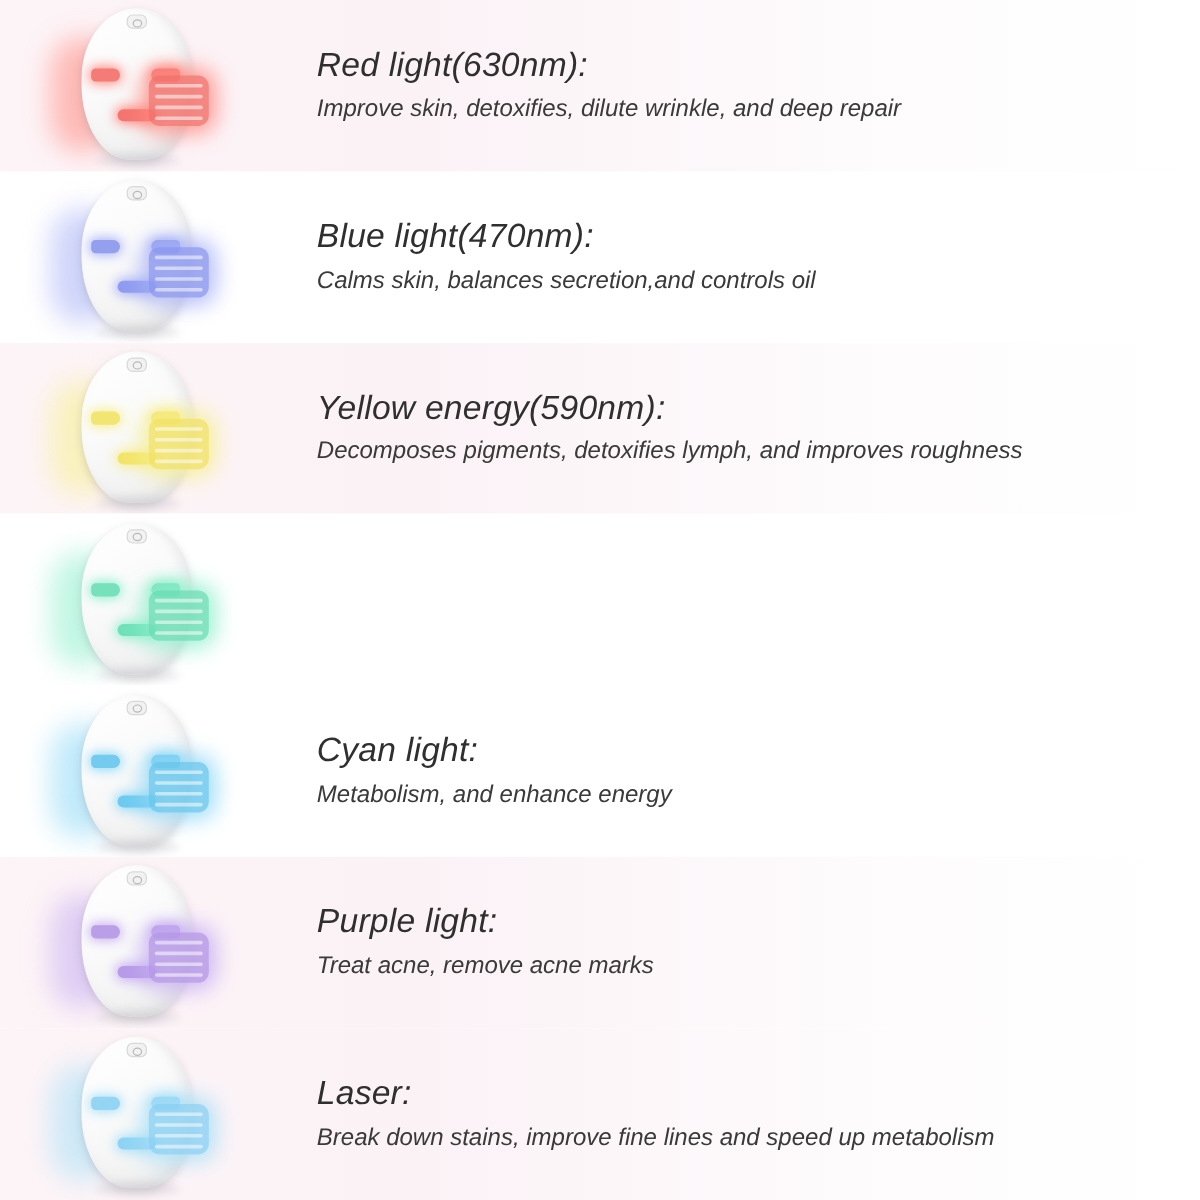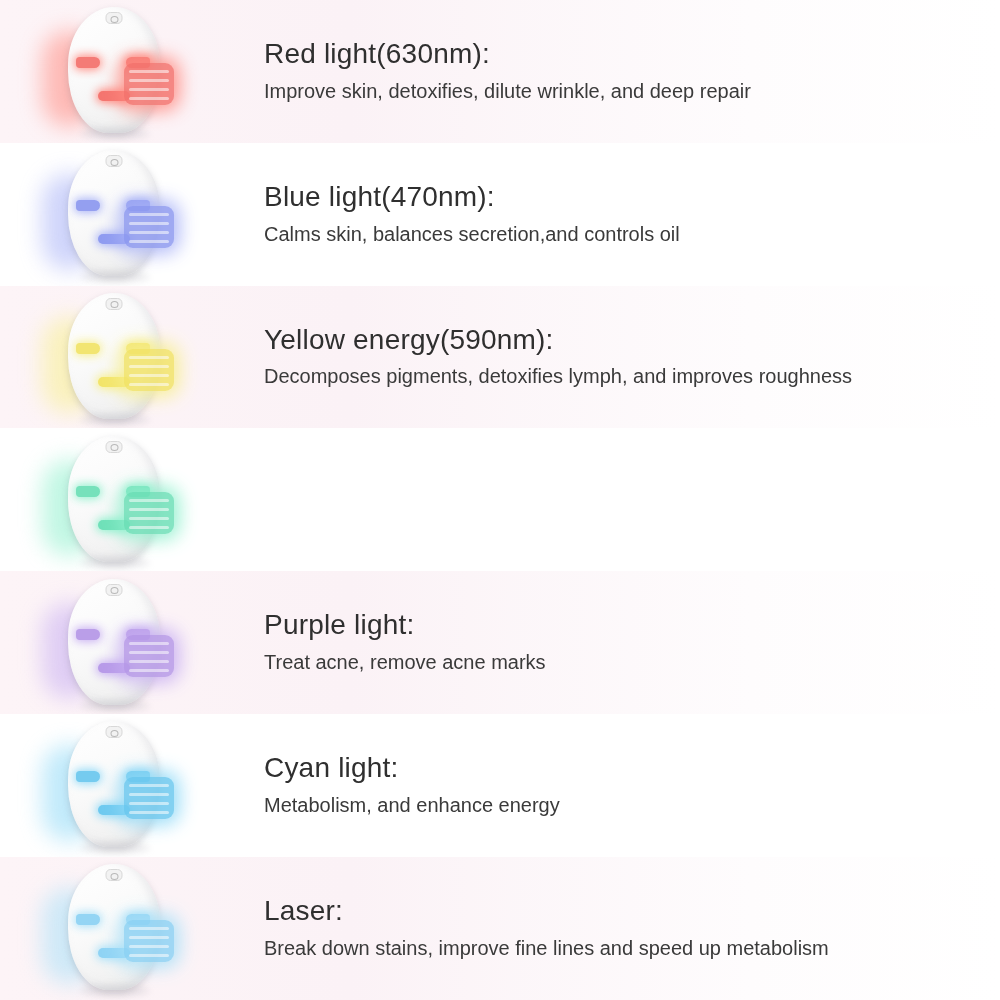--- a/index.html
+++ b/index.html
@@ -132,20 +132,21 @@
     height: 3px;
     border-radius: 2px;
     background: rgba(255,255,255,0.55);
   }
 
   
   .text-block {
     flex: 1 1 auto;
     padding-left: 78px;
     padding-right: 42px;
+    font-style: italic;
   }
   .title {
     font-size: 28px;
     font-weight: 400;
     color: #2f2f2f;
     letter-spacing: 0.2px;
     margin: 0 0 9px 0;
     line-height: 1.1;
   }
   .desc {
@@ -234,20 +235,41 @@
         <div class="mouth" style="background: rgb(111, 224, 184); box-shadow: rgb(143, 240, 205) 0px 0px 10px 2px;"></div>
       </div>
       <div class="side-panel" style="background: rgb(111, 224, 184); box-shadow: rgb(143, 240, 205) 0px 0px 18px 6px;">
         <div class="bar" style="top:7px"></div>
         <div class="bar" style="top:16px"></div>
         <div class="bar" style="top:25px"></div>
         <div class="bar" style="top:34px"></div>
       </div>
     </div>
   </div>
+    <div class="row plain">
+    <div class="mask-wrap">
+      <div class="glow" style="background: rgb(143, 217, 247);"></div>
+      <div class="mask">
+        <div class="top-btn"></div>
+        <div class="eye left" style="background: rgb(110, 201, 239); box-shadow: rgb(143, 217, 247) 0px 0px 10px 2px;"></div>
+        <div class="eye right" style="background: rgb(110, 201, 239); box-shadow: rgb(143, 217, 247) 0px 0px 10px 2px;"></div>
+        <div class="mouth" style="background: rgb(110, 201, 239); box-shadow: rgb(143, 217, 247) 0px 0px 10px 2px;"></div>
+      </div>
+      <div class="side-panel" style="background: rgb(110, 201, 239); box-shadow: rgb(143, 217, 247) 0px 0px 18px 6px;">
+        <div class="bar" style="top:7px"></div>
+        <div class="bar" style="top:16px"></div>
+        <div class="bar" style="top:25px"></div>
+        <div class="bar" style="top:34px"></div>
+      </div>
+    </div>
+    <div class="text-block">
+      <p class="title">Cyan light:</p>
+      <p class="desc">Metabolism, and enhance energy</p>
+    </div>
+  </div>
     <div class="row tint">
     <div class="mask-wrap">
       <div class="glow" style="background: rgb(199, 174, 242);"></div>
       <div class="mask">
         <div class="top-btn"></div>
         <div class="eye left" style="background: rgb(183, 154, 232); box-shadow: rgb(199, 174, 242) 0px 0px 10px 2px;"></div>
         <div class="eye right" style="background: rgb(183, 154, 232); box-shadow: rgb(199, 174, 242) 0px 0px 10px 2px;"></div>
         <div class="mouth" style="background: rgb(183, 154, 232); box-shadow: rgb(199, 174, 242) 0px 0px 10px 2px;"></div>
       </div>
       <div class="side-panel" style="background: rgb(183, 154, 232); box-shadow: rgb(199, 174, 242) 0px 0px 18px 6px;">
@@ -255,41 +277,20 @@
         <div class="bar" style="top:16px"></div>
         <div class="bar" style="top:25px"></div>
         <div class="bar" style="top:34px"></div>
       </div>
     </div>
     <div class="text-block">
       <p class="title">Purple light:</p>
       <p class="desc">Treat acne, remove acne marks</p>
     </div>
   </div>
-    <div class="row plain">
-    <div class="mask-wrap">
-      <div class="glow" style="background: rgb(143, 217, 247);"></div>
-      <div class="mask">
-        <div class="top-btn"></div>
-        <div class="eye left" style="background: rgb(110, 201, 239); box-shadow: rgb(143, 217, 247) 0px 0px 10px 2px;"></div>
-        <div class="eye right" style="background: rgb(110, 201, 239); box-shadow: rgb(143, 217, 247) 0px 0px 10px 2px;"></div>
-        <div class="mouth" style="background: rgb(110, 201, 239); box-shadow: rgb(143, 217, 247) 0px 0px 10px 2px;"></div>
-      </div>
-      <div class="side-panel" style="background: rgb(110, 201, 239); box-shadow: rgb(143, 217, 247) 0px 0px 18px 6px;">
-        <div class="bar" style="top:7px"></div>
-        <div class="bar" style="top:16px"></div>
-        <div class="bar" style="top:25px"></div>
-        <div class="bar" style="top:34px"></div>
-      </div>
-    </div>
-    <div class="text-block">
-      <p class="title">Cyan light:</p>
-      <p class="desc">Metabolism, and enhance energy</p>
-    </div>
-  </div>
     <div class="row tint">
     <div class="mask-wrap">
       <div class="glow" style="background: rgb(168, 224, 248);"></div>
       <div class="mask">
         <div class="top-btn"></div>
         <div class="eye left" style="background: rgb(143, 211, 244); box-shadow: rgb(168, 224, 248) 0px 0px 10px 2px;"></div>
         <div class="eye right" style="background: rgb(143, 211, 244); box-shadow: rgb(168, 224, 248) 0px 0px 10px 2px;"></div>
         <div class="mouth" style="background: rgb(143, 211, 244); box-shadow: rgb(168, 224, 248) 0px 0px 10px 2px;"></div>
       </div>
       <div class="side-panel" style="background: rgb(143, 211, 244); box-shadow: rgb(168, 224, 248) 0px 0px 18px 6px;">

